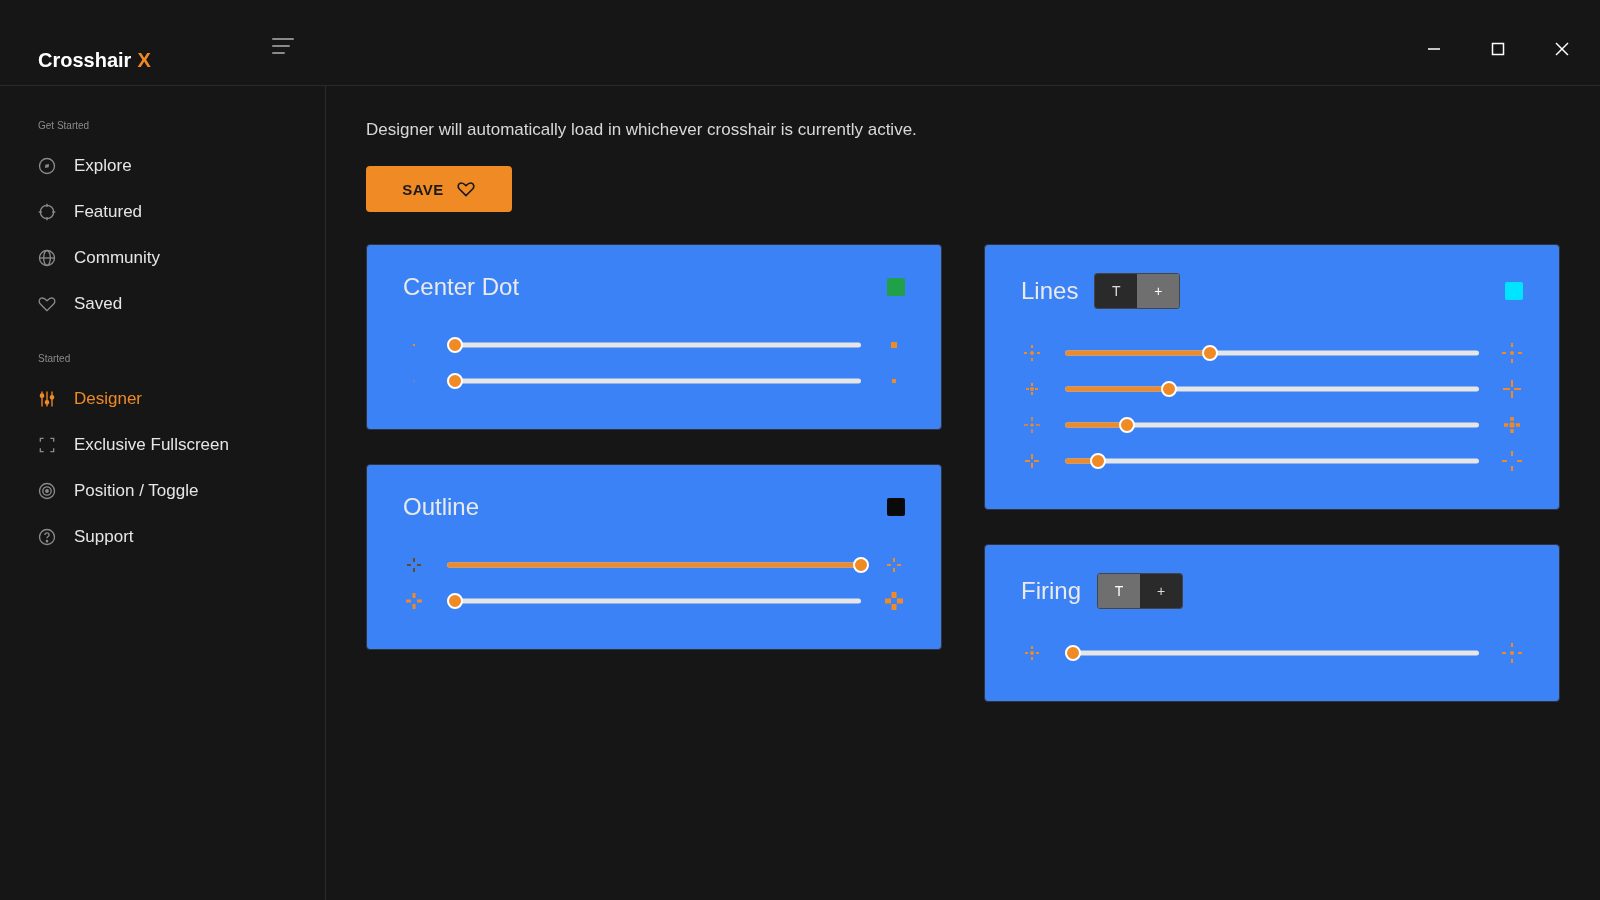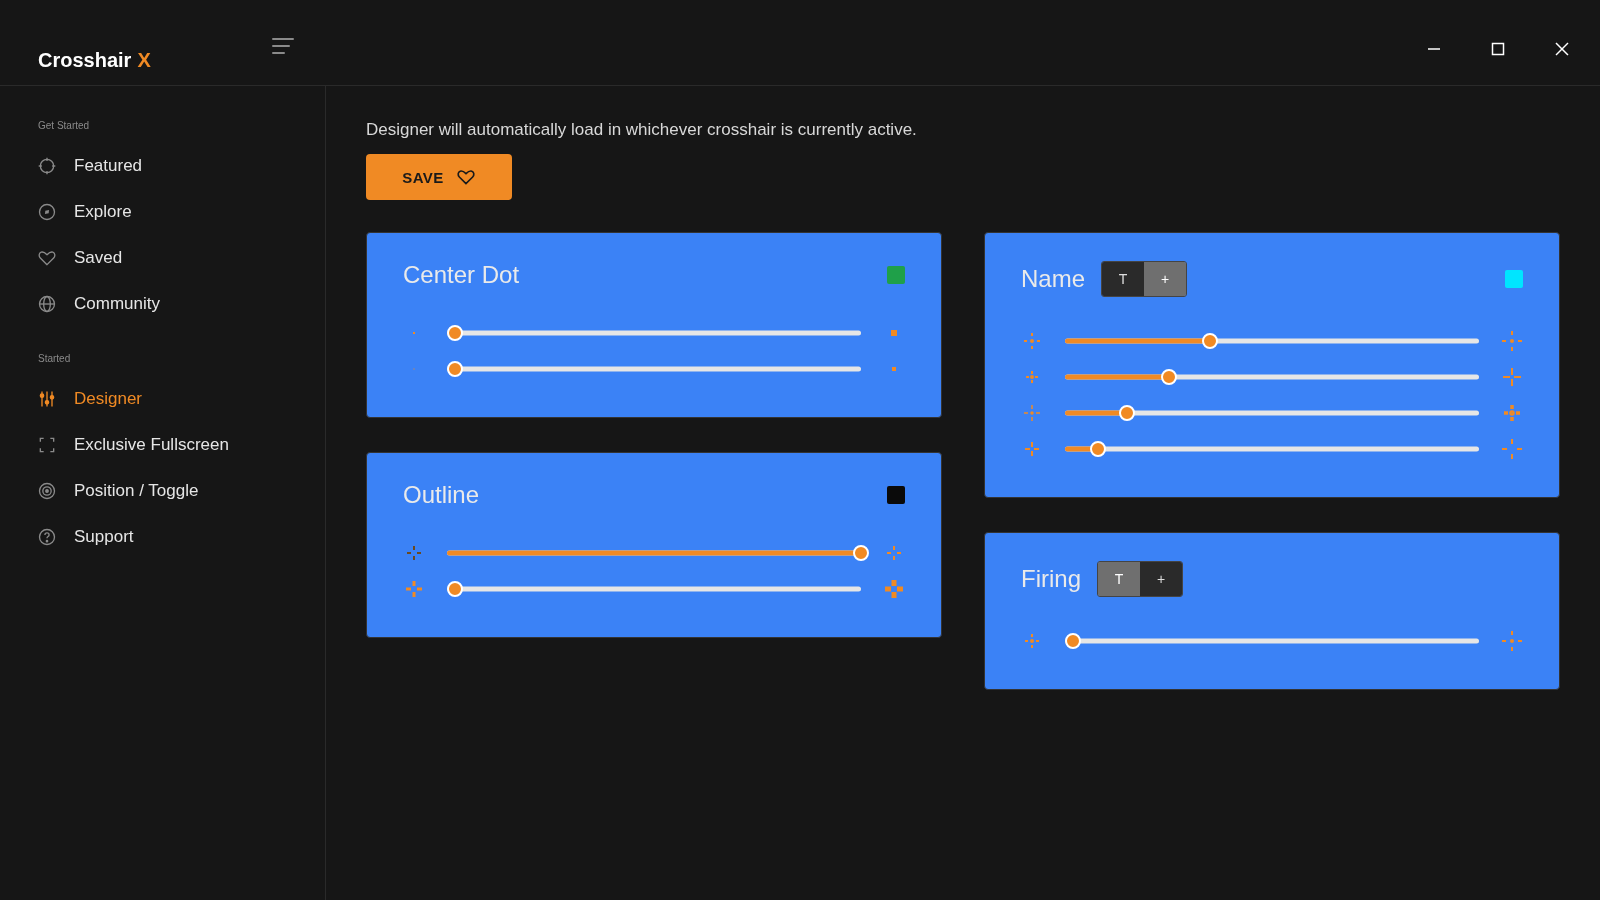--- a/index.html
+++ b/index.html
@@ -106,21 +106,21 @@
   .nav-item.active .ico svg { color: #f08a24; }
 
   
   .main {
     flex: 1;
     padding: 34px 40px 0 40px;
   }
   .intro {
     color: #d8d8d8;
     font-size: 17px;
-    margin-bottom: 14px;
+    margin-bottom: 26px;
   }
   .name-row {
     display: flex;
     gap: 20px;
     margin-bottom: 32px;
   }
   .name-row input {
     flex: 1;
     height: 46px;
     background: #1e1e1e;
@@ -284,55 +284,55 @@
 </div>
 
 <div class="body">
 
   <div class="sidebar">
     <div class="side-section-label">Get Started</div>
 
     <div class="nav-item">
       <span class="ico">
         <svg viewBox="0 0 24 24">
+            <circle cx="12" cy="12" r="9"></circle>
+            <polygon points="14.5,9.5 10,10.5 9.5,14.5 14,13.5" fill="currentColor" stroke="none"></polygon>
+          </svg>
+      </span>
+      <span>Explore</span>
+    </div>
+    <div class="nav-item">
+      <span class="ico">
+        <svg viewBox="0 0 24 24">
             <circle cx="12" cy="12" r="8"></circle>
             <line x1="12" y1="2" x2="12" y2="6"></line>
             <line x1="12" y1="18" x2="12" y2="22"></line>
             <line x1="2" y1="12" x2="6" y2="12"></line>
             <line x1="18" y1="12" x2="22" y2="12"></line>
           </svg>
       </span>
       <span>Featured</span>
     </div>
     <div class="nav-item">
       <span class="ico">
         <svg viewBox="0 0 24 24">
             <circle cx="12" cy="12" r="9"></circle>
-            <polygon points="14.5,9.5 10,10.5 9.5,14.5 14,13.5" fill="currentColor" stroke="none"></polygon>
-          </svg>
-      </span>
-      <span>Explore</span>
-    </div>
-    <div class="nav-item">
-      <span class="ico">
-        <svg viewBox="0 0 24 24">
-            <path d="M12 20 L4 12 C2 10 2 6 5 5 C8 4 10 6 12 8 C14 6 16 4 19 5 C22 6 22 10 20 12 Z"></path>
-          </svg>
-      </span>
-      <span>Saved</span>
-    </div>
-    <div class="nav-item">
-      <span class="ico">
-        <svg viewBox="0 0 24 24">
-            <circle cx="12" cy="12" r="9"></circle>
             <ellipse cx="12" cy="12" rx="4" ry="9"></ellipse>
             <line x1="3" y1="12" x2="21" y2="12"></line>
           </svg>
       </span>
       <span>Community</span>
+    </div>
+    <div class="nav-item">
+      <span class="ico">
+        <svg viewBox="0 0 24 24">
+            <path d="M12 20 L4 12 C2 10 2 6 5 5 C8 4 10 6 12 8 C14 6 16 4 19 5 C22 6 22 10 20 12 Z"></path>
+          </svg>
+      </span>
+      <span>Saved</span>
     </div>
 
     <div class="side-gap"></div>
     <div class="side-section-label">Started</div>
 
     <div class="nav-item active">
       <span class="ico">
         <svg viewBox="0 0 24 24">
             <line x1="6" y1="3" x2="6" y2="21"></line>
             <line x1="12" y1="3" x2="12" y2="21"></line>
@@ -483,21 +483,21 @@
               </span>
           </div>
         </div>
       </div>
 
       <div class="col">
 
         <div class="panel">
           <div class="panel-head">
             <div class="panel-title">
-              <span>Name</span>
+              <span>Lines</span>
               <span class="toggle-pair">
                 <button>T</button>
                 <button class="on">+</button>
               </span>
             </div>
             <div class="swatch" style="background:#00e5ff"></div>
           </div>
           <div class="slider-row">
             <span class="glyph">
                 <svg viewBox="0 0 20 20" stroke="#f08a24" stroke-width="2">

